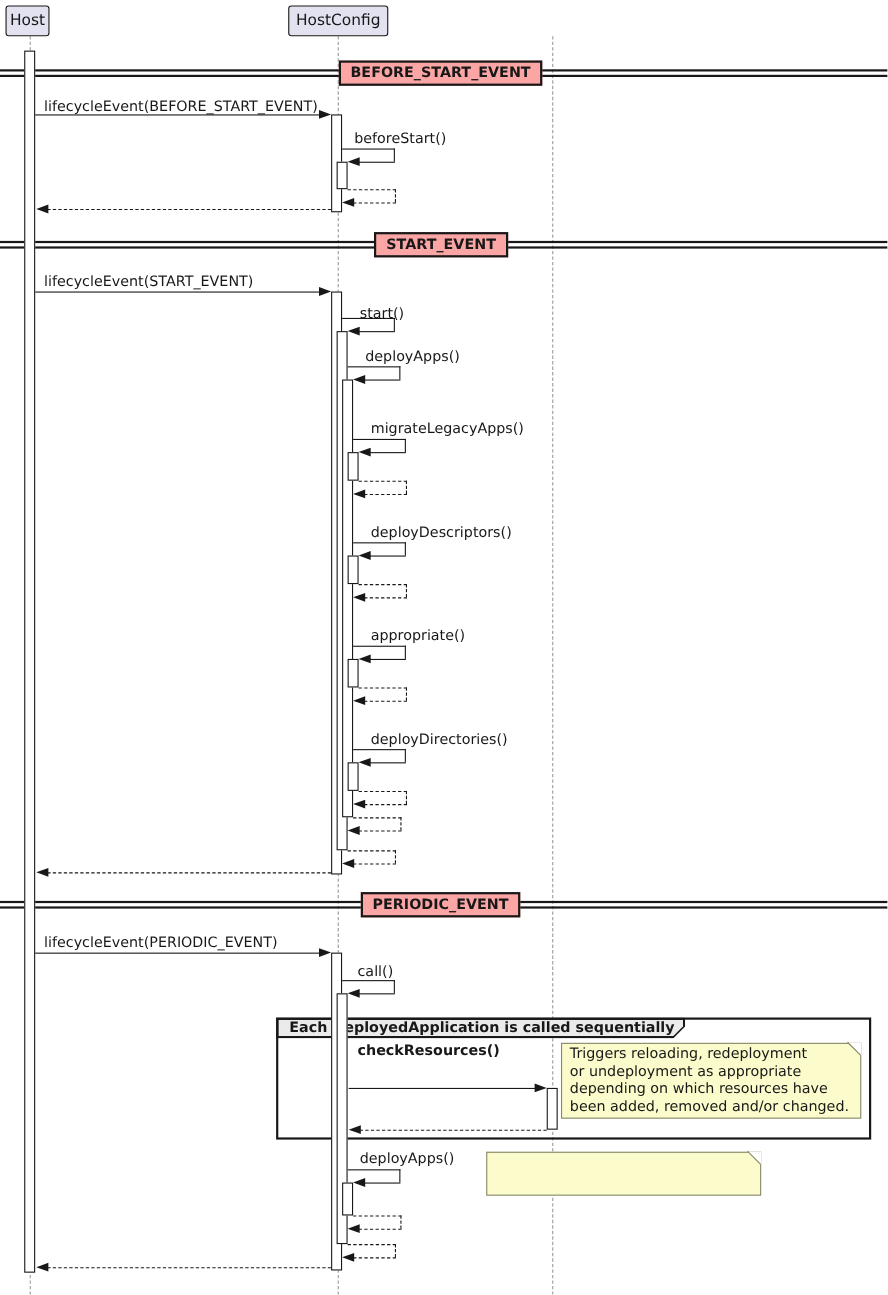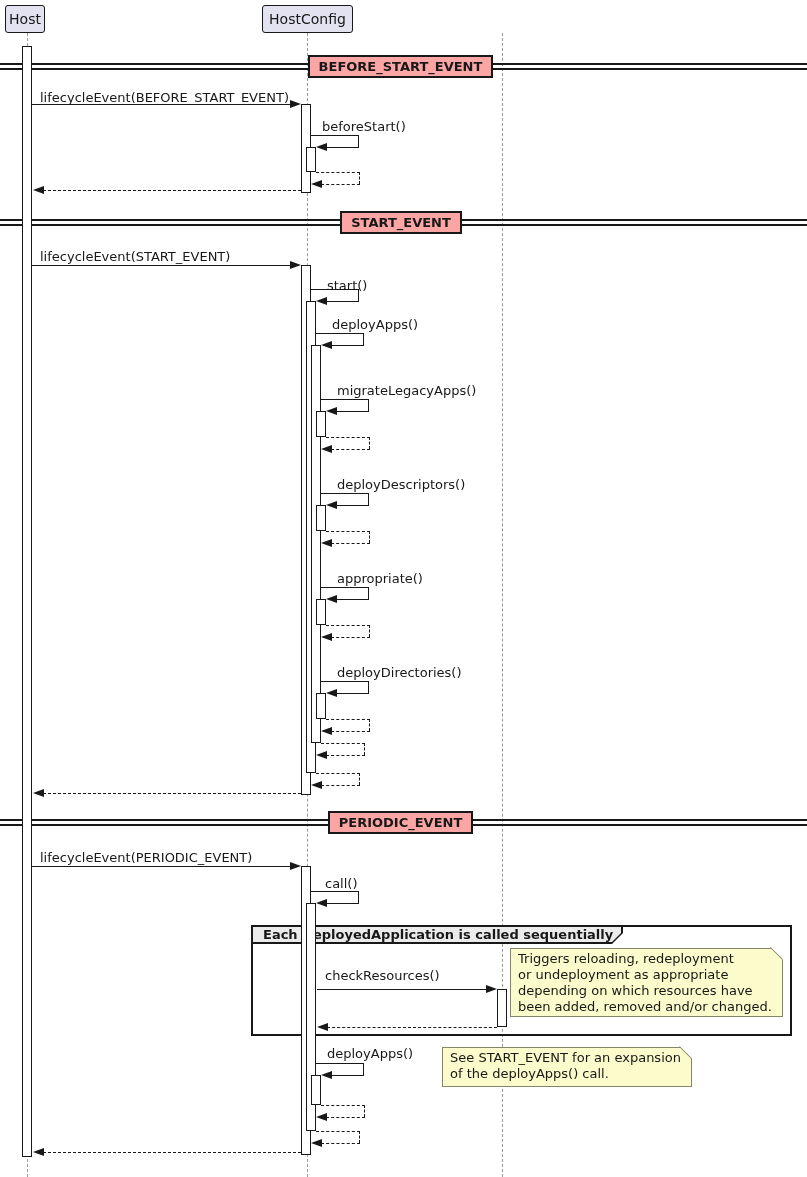--- a/index.html
+++ b/index.html
@@ -56,22 +56,20 @@
       <div class="foldLine"></div>
     </div>
     <div class="noteText" style="left: 518px; top: 951px; width: 261px;">Triggers reloading, redeployment
 or undeployment as appropriate
 depending on which resources have
 been added, removed and/or changed.</div>
     <div class="note" style="left: 442px; top: 1047px; width: 250px; height: 40px;">
       <div class="foldMask"></div>
       <div class="foldLine"></div>
     </div>
-    <div class="noteText" style="left: 450px; top: 1050px; width: 238px;">See START_EVENT for an expansion
-of the deployApps() call.</div>
     <div class="divbox" style="left: 308px; top: 55px; width: 185px; height: 23px;">BEFORE_START_EVENT</div>
     <div class="divbox" style="left: 340px; top: 211px; width: 122px; height: 23px;">START_EVENT</div>
     <div class="divbox" style="left: 328px; top: 811px; width: 145px; height: 23px;">PERIODIC_EVENT</div>
     <div class="pbox" style="left: 5px; top: 5px; width: 40px; height: 28px;">Host</div>
     <div class="pbox" style="left: 262px; top: 5px; width: 91px; height: 28px;">HostConfig</div>
     <div class="abar" style="left: 22px; top: 46px; height: 1111px;"></div>
     <div class="abar" style="left: 301px; top: 104px; height: 89px;"></div>
     <div class="abar" style="left: 306px; top: 147px; height: 25px;"></div>
     <div class="abar" style="left: 301px; top: 265px; height: 530px;"></div>
     <div class="abar" style="left: 306px; top: 301px; height: 472px;"></div>
@@ -88,21 +86,21 @@
     <div class="hline" style="left: 32px; top: 104px; width: 259px;"></div>
     <div class="lbl" style="left: 40px; top: 90px;">lifecycleEvent(BEFORE_START_EVENT)</div>
     <div class="tri right" style="left: 290px; top: 261px;"></div>
     <div class="hline" style="left: 32px; top: 265px; width: 259px;"></div>
     <div class="lbl" style="left: 40px; top: 249px;">lifecycleEvent(START_EVENT)</div>
     <div class="tri right" style="left: 290px; top: 862px;"></div>
     <div class="hline" style="left: 32px; top: 866px; width: 259px;"></div>
     <div class="lbl" style="left: 40px; top: 850px;">lifecycleEvent(PERIODIC_EVENT)</div>
     <div class="tri right" style="left: 486px; top: 985px;"></div>
     <div class="hline" style="left: 317px; top: 989px; width: 170px;"></div>
-    <div class="lbl" style="left: 325px; top: 968px;">checkResources()</div>
+    <div class="lbl" style="left: 325px; top: 948px; font-weight: bold;">checkResources()</div>
     <div class="tri left" style="left: 33px; top: 186px;"></div>
     <div class="hline dash" style="left: 43px; top: 190px; width: 258px;"></div>
     <div class="tri left" style="left: 33px; top: 789px;"></div>
     <div class="hline dash" style="left: 43px; top: 793px; width: 258px;"></div>
     <div class="tri left" style="left: 317px; top: 1023px;"></div>
     <div class="hline dash" style="left: 327px; top: 1027px; width: 170px;"></div>
     <div class="tri left" style="left: 33px; top: 1148px;"></div>
     <div class="hline dash" style="left: 43px; top: 1152px; width: 258px;"></div>
     <div class="loopA" style="left: 311px; top: 135px; width: 48px; height: 12px;"></div>
     <div class="loopB" style="left: 326px; top: 147px; width: 33px;"></div>

